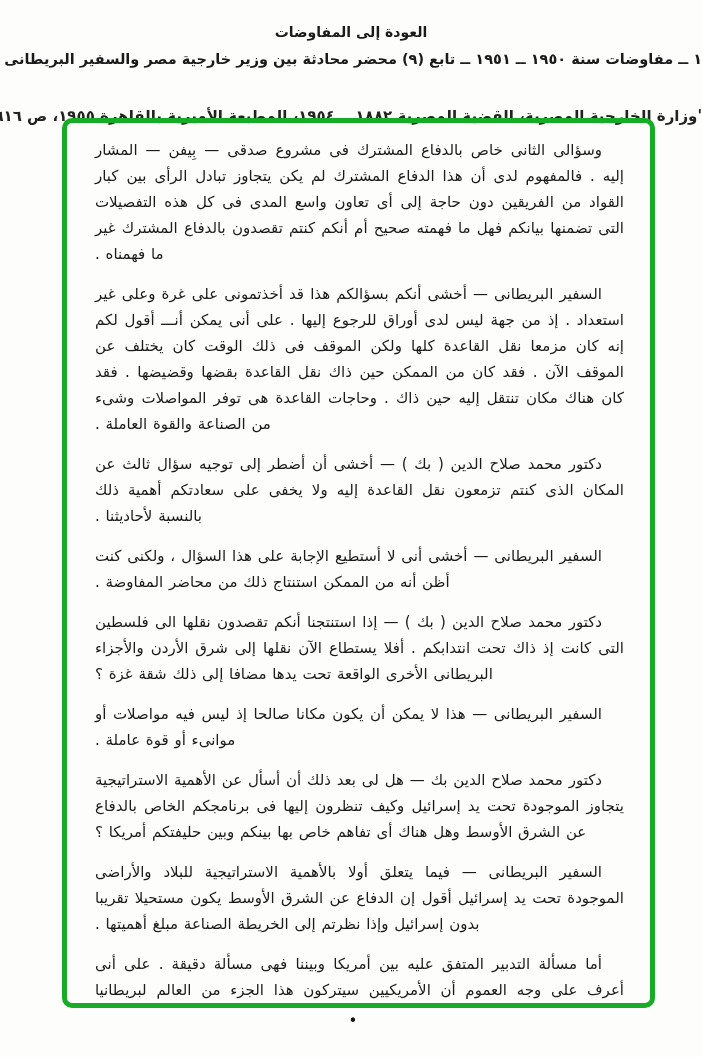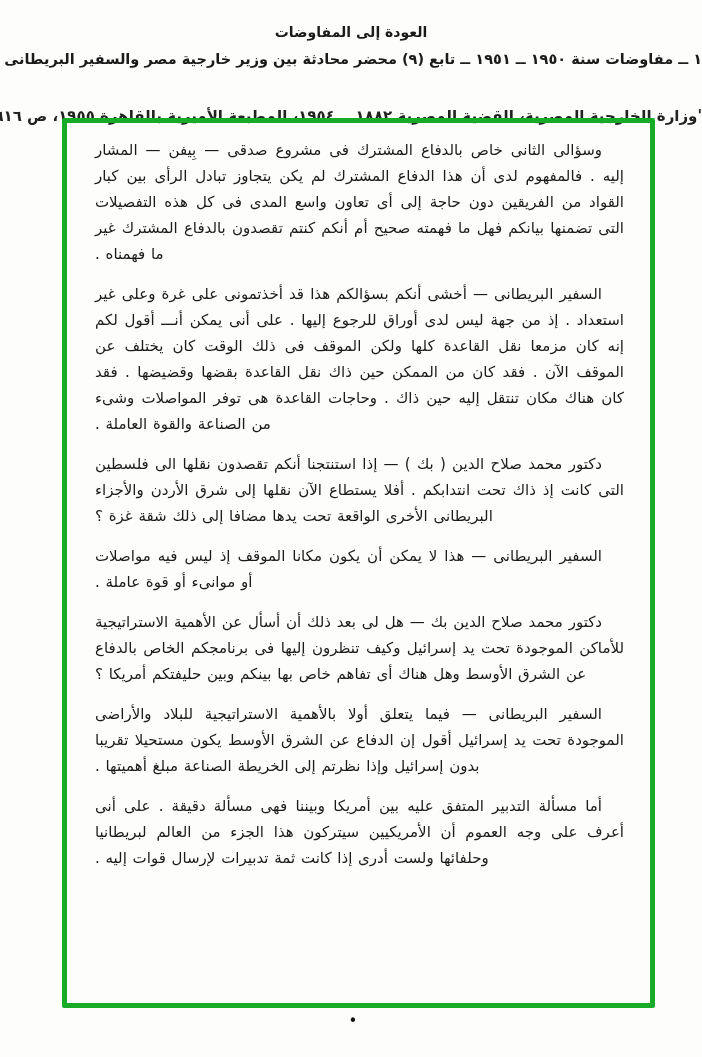--- a/index.html
+++ b/index.html
@@ -44,21 +44,21 @@
     margin-top: 40px;
   }
   .highlight-box {
     position: absolute;
     left: 62px;
     top: 118px;
     width: 593px;
     height: 890px;
     box-sizing: border-box;
     border: 5px solid #18ab28;
-    border-radius: 2px;
+    border-radius: 10px;
     background: transparent;
     padding: 14px 26px 8px 28px;
     direction: rtl;
     overflow: hidden;
   }
   .highlight-box p {
     margin: 0 0 14px 0;
     font-size: 15px;
     line-height: 26px;
     text-align: justify;
@@ -83,20 +83,22 @@
 
 <header class="page-header">
   <div class="page-title">العودة إلى المفاوضات</div>
   <div class="page-subtitle">١ ــ مفاوضات سنة ١٩٥٠ ــ ١٩٥١ ــ تابع (٩) محضر محادثة بين وزير خارجية مصر والسفير البريطانى</div>
   <div class="page-source">'وزارة الخارجية المصرية، القضية المصرية ١٨٨٢ ــ ١٩٥٤، المطبعة الأميرية بالقاهرة ١٩٥٥، ص ٦١٦ ــ ٦٢٢'</div>
 </header>
 
 <div class="highlight-box" lang="ar">
   <p>وسؤالى الثانى خاص بالدفاع المشترك فى مشروع صدقى — بِيفن — المشار إليه . فالمفهوم لدى أن هذا الدفاع المشترك لم يكن يتجاوز تبادل الرأى بين كبار القواد من الفريقين دون حاجة إلى أى تعاون واسع المدى فى كل هذه التفصيلات التى تضمنها بيانكم فهل ما فهمته صحيح أم أنكم كنتم تقصدون بالدفاع المشترك غير ما فهمناه .</p>
   <p>السفير البريطانى — أخشى أنكم بسؤالكم هذا قد أخذتمونى على غرة وعلى غير استعداد . إذ من جهة ليس لدى أوراق للرجوع إليها . على أنى يمكن أنـــ أقول لكم إنه كان مزمعا نقل القاعدة كلها ولكن الموقف فى ذلك الوقت كان يختلف عن الموقف الآن . فقد كان من الممكن حين ذاك نقل القاعدة بقضها وقضيضها . فقد كان هناك مكان تنتقل إليه حين ذاك . وحاجات القاعدة هى توفر المواصلات وشىء من الصناعة والقوة العاملة .</p>
+  <p>دكتور محمد صلاح الدين ( بك ) — أخشى أن أضطر إلى توجيه سؤال ثالث عن المكان الذى كنتم تزمعون نقل القاعدة إليه ولا يخفى على سعادتكم أهمية ذلك بالنسبة لأحاديثنا .</p>
+  <p>السفير البريطانى — أخشى أنى لا أستطيع الإجابة على هذا السؤال ، ولكنى كنت أظن أنه من الممكن استنتاج ذلك من محاضر المفاوضة .</p>
   <p>دكتور محمد صلاح الدين ( بك ) — إذا استنتجنا أنكم تقصدون نقلها الى فلسطين التى كانت إذ ذاك تحت انتدابكم . أفلا يستطاع الآن نقلها إلى شرق الأردن والأجزاء البريطانى الأخرى الواقعة تحت يدها مضافا إلى ذلك شقة غزة ؟</p>
-  <p>السفير البريطانى — هذا لا يمكن أن يكون مكانا الموقف إذ ليس فيه مواصلات أو موانىء أو قوة عاملة .</p>
-  <p>دكتور محمد صلاح الدين بك — هل لى بعد ذلك أن أسأل عن الأهمية الاستراتيجية للأماكن الموجودة تحت يد إسرائيل وكيف تنظرون إليها فى برنامجكم الخاص بالدفاع عن الشرق الأوسط وهل هناك أى تفاهم خاص بها بينكم وبين حليفتكم أمريكا ؟</p>
+  <p>السفير البريطانى — هذا لا يمكن أن يكون مكانا صالحا إذ ليس فيه مواصلات أو موانىء أو قوة عاملة .</p>
+  <p>دكتور محمد صلاح الدين بك — هل لى بعد ذلك أن أسأل عن الأهمية الاستراتيجية يتجاوز الموجودة تحت يد إسرائيل وكيف تنظرون إليها فى برنامجكم الخاص بالدفاع عن الشرق الأوسط وهل هناك أى تفاهم خاص بها بينكم وبين حليفتكم أمريكا ؟</p>
   <p>السفير البريطانى — فيما يتعلق أولا بالأهمية الاستراتيجية للبلاد والأراضى الموجودة تحت يد إسرائيل أقول إن الدفاع عن الشرق الأوسط يكون مستحيلا تقريبا بدون إسرائيل وإذا نظرتم إلى الخريطة الصناعة مبلغ أهميتها .</p>
   <p>أما مسألة التدبير المتفق عليه بين أمريكا وبيننا فهى مسألة دقيقة . على أنى أعرف على وجه العموم أن الأمريكيين سيتركون هذا الجزء من العالم لبريطانيا وحلفائها ولست أدرى إذا كانت ثمة تدبيرات لإرسال قوات إليه .</p>
 </div>
 
 <div class="page-marker">•</div>
 
 </body></html>

